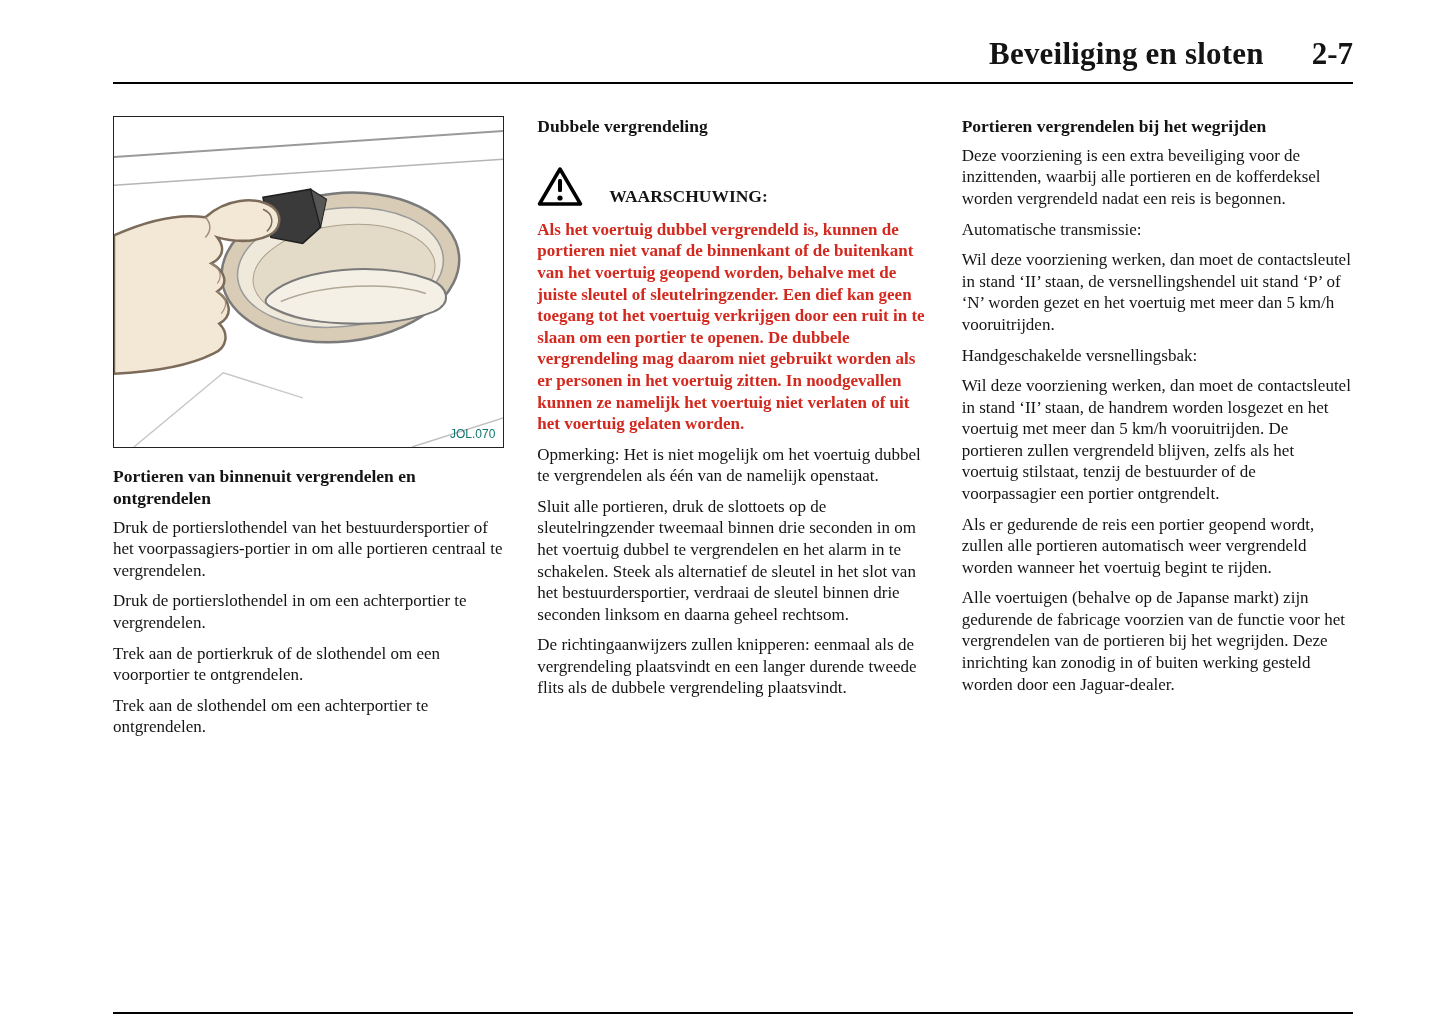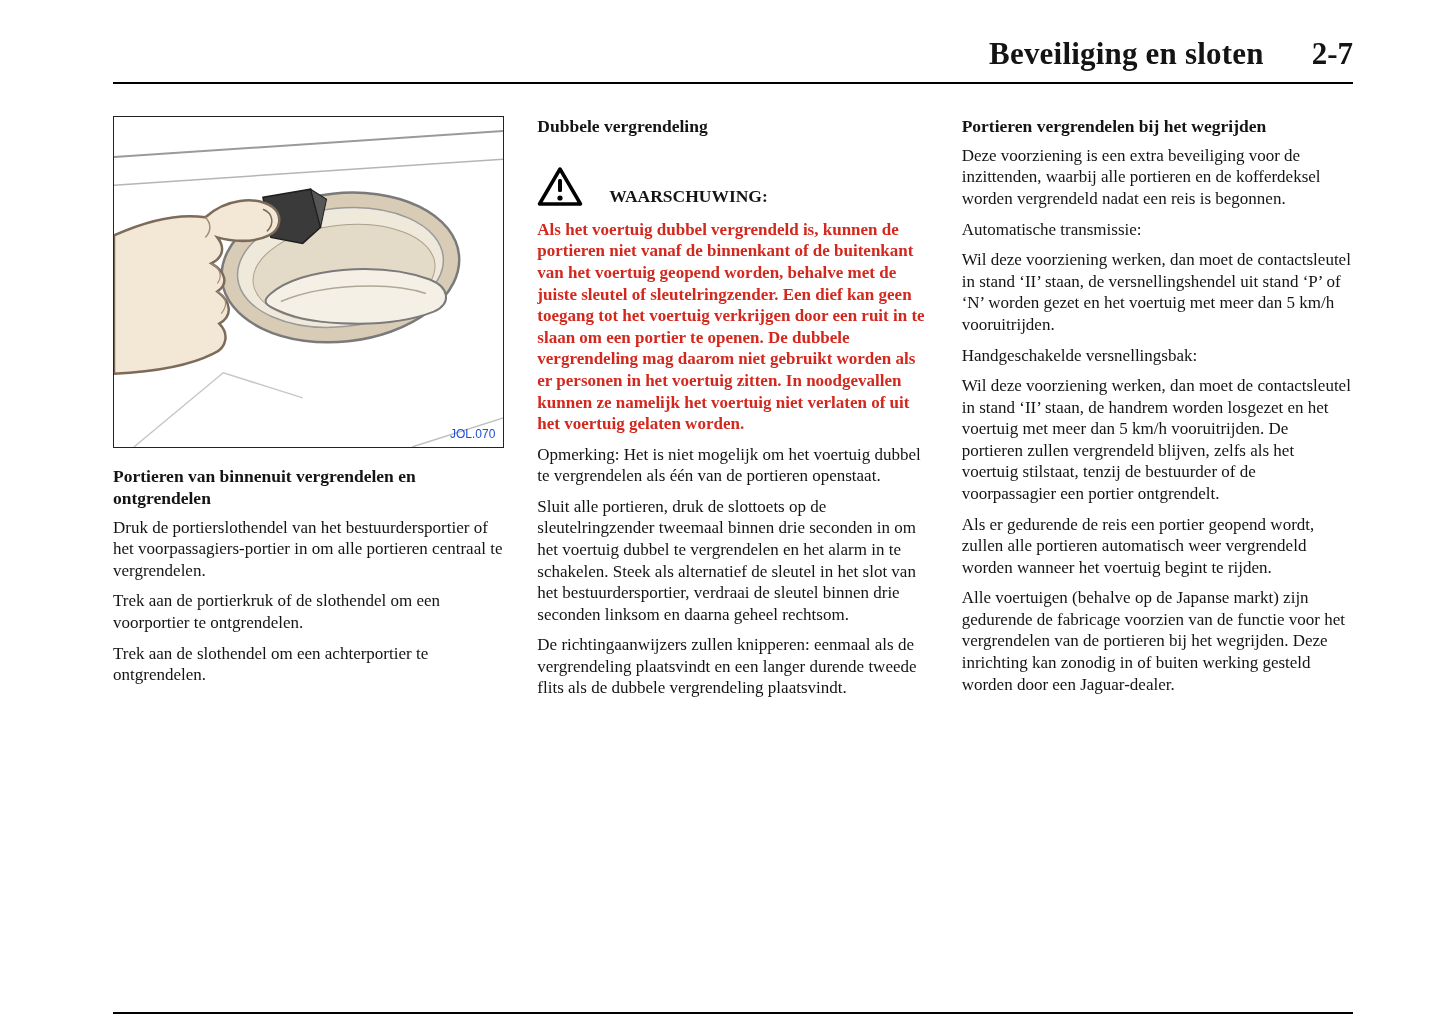--- a/index.html
+++ b/index.html
@@ -21,21 +21,21 @@
   .col{flex:1;min-width:0;}
   h3.sec{font-size:17.5px;font-weight:bold;margin:0 0 7px 0;line-height:1.25;}
   p.body{font-size:17px;line-height:1.27;margin:0 0 9px 0;}
   .figure-frame{
     border:1.5px solid #222;height:332px;position:relative;background:#fff;
     margin-bottom:18px;box-sizing:border-box;
   }
   .figure-label{
     position:absolute;right:8px;bottom:6px;
     font-family:"Liberation Sans","DejaVu Sans",sans-serif;
-    font-size:12px;color:#1d4ed8;text-align:right;
+    font-size:12px;color:#0f766e;text-align:right;
   }
   .warning-head{display:flex;align-items:flex-end;gap:26px;margin:28px 0 12px 0;}
   .warn-label{font-size:17.5px;font-weight:bold;}
   .warning-text{font-weight:bold;}
   .note-label{font-weight:normal;}
 </style>
 </head>
 <body>
 
 <div class="page">
@@ -76,39 +76,40 @@
             <path d="M150,92 C160,96 162,106 154,114" fill="none" stroke="#7c6b59" stroke-width="1.5"></path>
             <path d="M92,100 C98,106 98,114 92,120" fill="none" stroke="#a28d76" stroke-width="1.5"></path>
             <path d="M98,146 C106,150 110,158 104,166" fill="none" stroke="#a28d76" stroke-width="1.2"></path>
             <path d="M104,174 C112,178 116,186 108,196" fill="none" stroke="#a28d76" stroke-width="1.2"></path>
           </svg>
           <span class="figure-label">JOL.070</span>
         </div>
 
         <h3 class="sec">Portieren van binnenuit vergrendelen en ontgrendelen</h3>
         <p class="body">Druk de portierslothendel van het bestuurdersportier of het voorpassagiers-portier in om alle portieren centraal te vergrendelen.</p>
+        <p class="body">Druk de portierslothendel in om een achterportier te vergrendelen.</p>
         <p class="body">Trek aan de portierkruk of de slothendel om een voorportier te ontgrendelen.</p>
         <p class="body">Trek aan de slothendel om een achterportier te ontgrendelen.</p>
       </div>
 
       <div class="col">
         <h3 class="sec">Dubbele vergrendeling</h3>
 
         <div class="warning-head">
           <svg width="46" height="41" viewBox="0 0 46 41">
             <path d="M23,3 L43.5,38 L2.5,38 Z" fill="#ffffff" stroke="#000000" stroke-width="3.5" stroke-linejoin="round"></path>
             <rect x="21" y="13" width="4" height="13" rx="1.5" fill="#000"></rect>
             <circle cx="23" cy="32" r="2.6" fill="#000"></circle>
           </svg>
           <span class="warn-label">WAARSCHUWING:</span>
         </div>
 
         <p class="body warning-text uses-warning-red" style="color: rgb(211, 40, 30);">Als het voertuig dubbel vergrendeld is, kunnen de portieren niet vanaf de binnenkant of de buitenkant van het voertuig geopend worden, behalve met de juiste sleutel of sleutelringzender. Een dief kan geen toegang tot het voertuig verkrijgen door een ruit in te slaan om een portier te openen. De dubbele vergrendeling mag daarom niet gebruikt worden als er personen in het voertuig zitten. In noodgevallen kunnen ze namelijk het voertuig niet verlaten of uit het voertuig gelaten worden.</p>
 
-        <p class="body"><span class="note-label">Opmerking:</span> <span>Het is niet mogelijk om het voertuig dubbel te vergrendelen als één van de portieren openstaat.</span></p>
+        <p class="body"><span class="note-label">Opmerking:</span> <span>Het is niet mogelijk om het voertuig dubbel te vergrendelen als één van de namelijk openstaat.</span></p>
 
         <p class="body">Sluit alle portieren, druk de slottoets op de sleutelringzender tweemaal binnen drie seconden in om het voertuig dubbel te vergrendelen en het alarm in te schakelen. Steek als alternatief de sleutel in het slot van het bestuurdersportier, verdraai de sleutel binnen drie seconden linksom en daarna geheel rechtsom.</p>
         <p class="body">De richtingaanwijzers zullen knipperen: eenmaal als de vergrendeling plaatsvindt en een langer durende tweede flits als de dubbele vergrendeling plaatsvindt.</p>
       </div>
 
       <div class="col">
         <h3 class="sec">Portieren vergrendelen bij het wegrijden</h3>
         <p class="body">Deze voorziening is een extra beveiliging voor de inzittenden, waarbij alle portieren en de kofferdeksel worden vergrendeld nadat een reis is begonnen.</p>
         <p class="body">Automatische transmissie:</p>
         <p class="body">Wil deze voorziening werken, dan moet de contactsleutel in stand ‘II’ staan, de versnellingshendel uit stand ‘P’ of ‘N’ worden gezet en het voertuig met meer dan 5 km/h vooruitrijden.</p>

